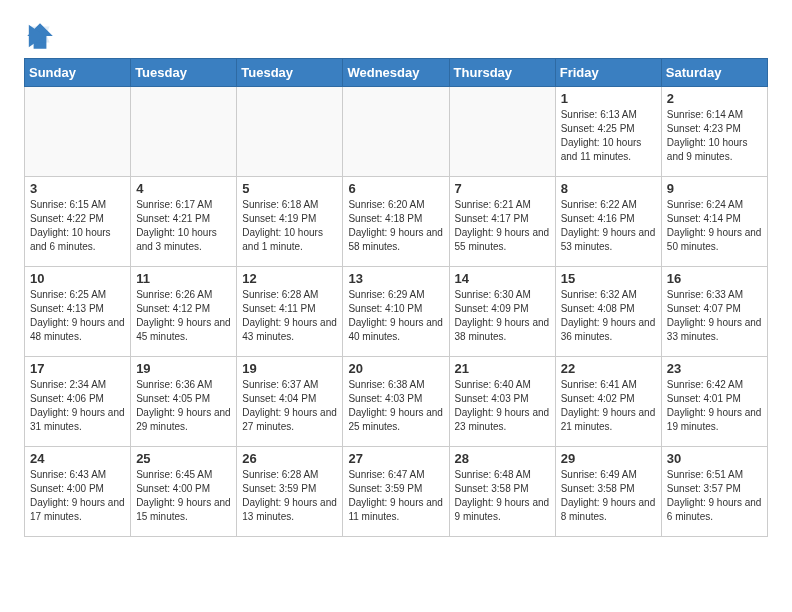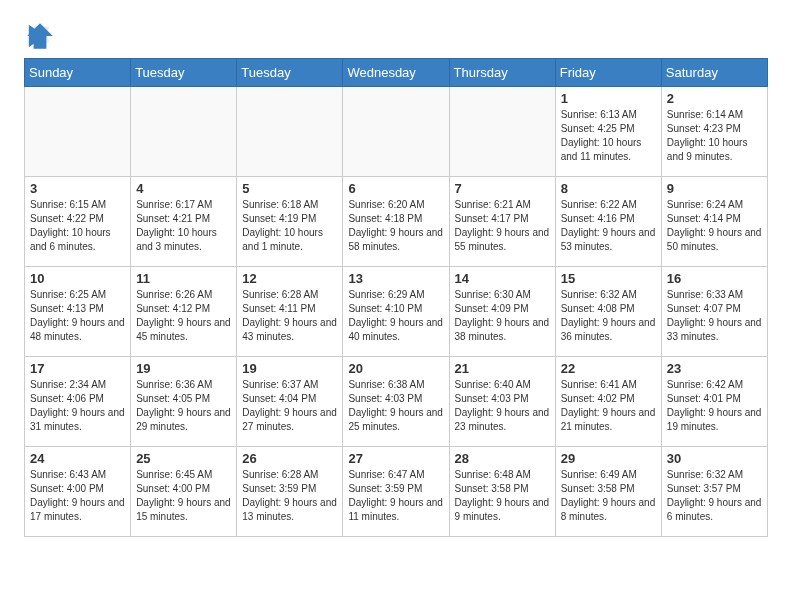--- a/index.html
+++ b/index.html
@@ -54,21 +54,21 @@
     }
     .calendar-table {
       width: 100%;
       border-collapse: collapse;
       table-layout: fixed;
     }
     .calendar-table th {
       background: #3a7fc1;
       color: #fff;
       font-size: 13px;
-      font-weight: normal;
+      font-weight: bold;
       padding: 6px 4px;
       text-align: left;
       border: 1px solid #2e6aa3;
     }
     .calendar-table td {
       border: 1px solid #ccc;
       vertical-align: top;
       padding: 4px 5px;
       font-size: 11px;
       color: #333;
@@ -311,19 +311,19 @@
 Daylight: 9 hours and 9 minutes.</div>
         </td>
         <td>
           <span class="day-number">29</span>
           <div class="day-info">Sunrise: 6:49 AM
 Sunset: 3:58 PM
 Daylight: 9 hours and 8 minutes.</div>
         </td>
         <td>
           <span class="day-number">30</span>
-          <div class="day-info">Sunrise: 6:32 AM
+          <div class="day-info">Sunrise: 6:51 AM
 Sunset: 3:57 PM
 Daylight: 9 hours and 6 minutes.</div>
         </td>
       </tr>
     </tbody>
 </table>
 
 </body></html>

